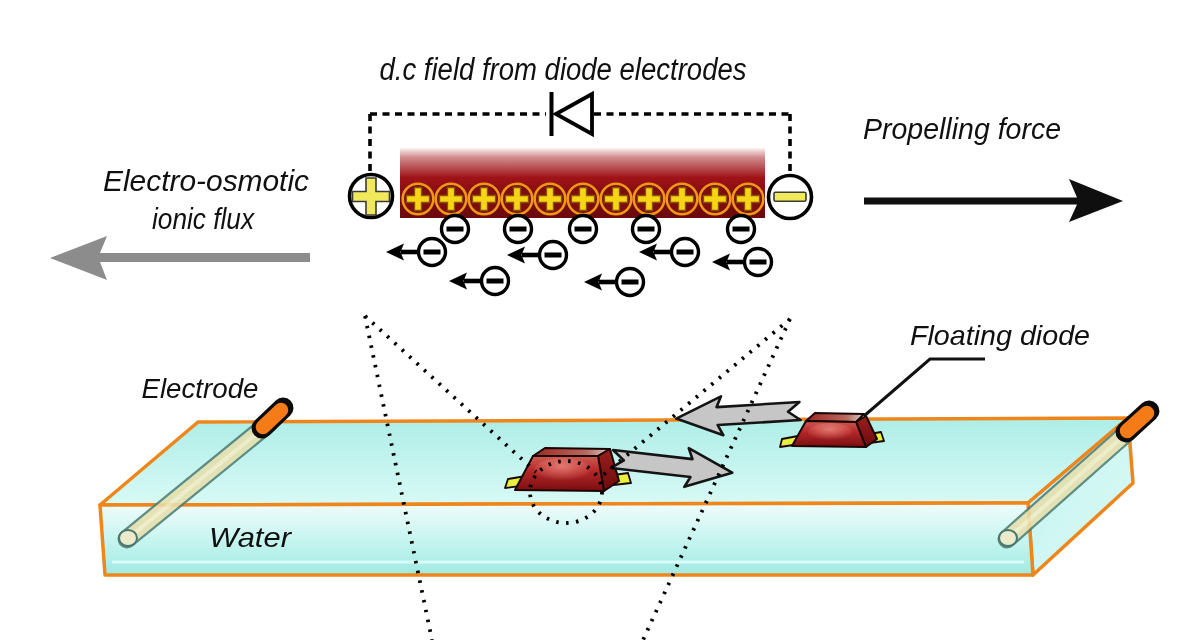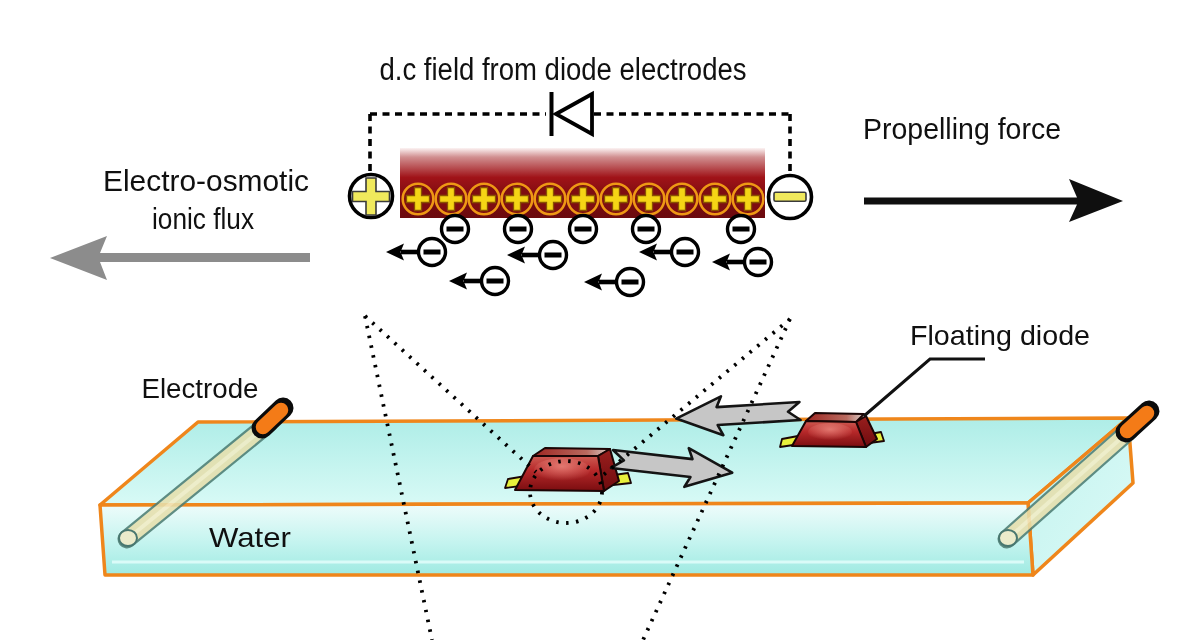--- a/index.html
+++ b/index.html
@@ -1,17 +1,17 @@
 <!DOCTYPE html>
 <html><head>
 <meta charset="utf-8">
 <style>
   html,body{margin:0;padding:0;background:#fff;}
   .canvas{position:relative;width:1200px;height:640px;background:#ffffff;overflow:hidden;
-          font-family:"Liberation Sans",sans-serif;}
+          font-family:"Liberation Sans",sans-serif;font-style:italic;}
   svg{position:absolute;left:0;top:0;}
   text{fill:#101010;font-family:"Liberation Sans",sans-serif;}
 </style>
 </head>
 <body>
 
 <div class="canvas">
 <svg width="1200" height="640" viewBox="0 0 1200 640">
   <defs>
     <linearGradient id="barGrad" x1="0" y1="0" x2="0" y2="1">

